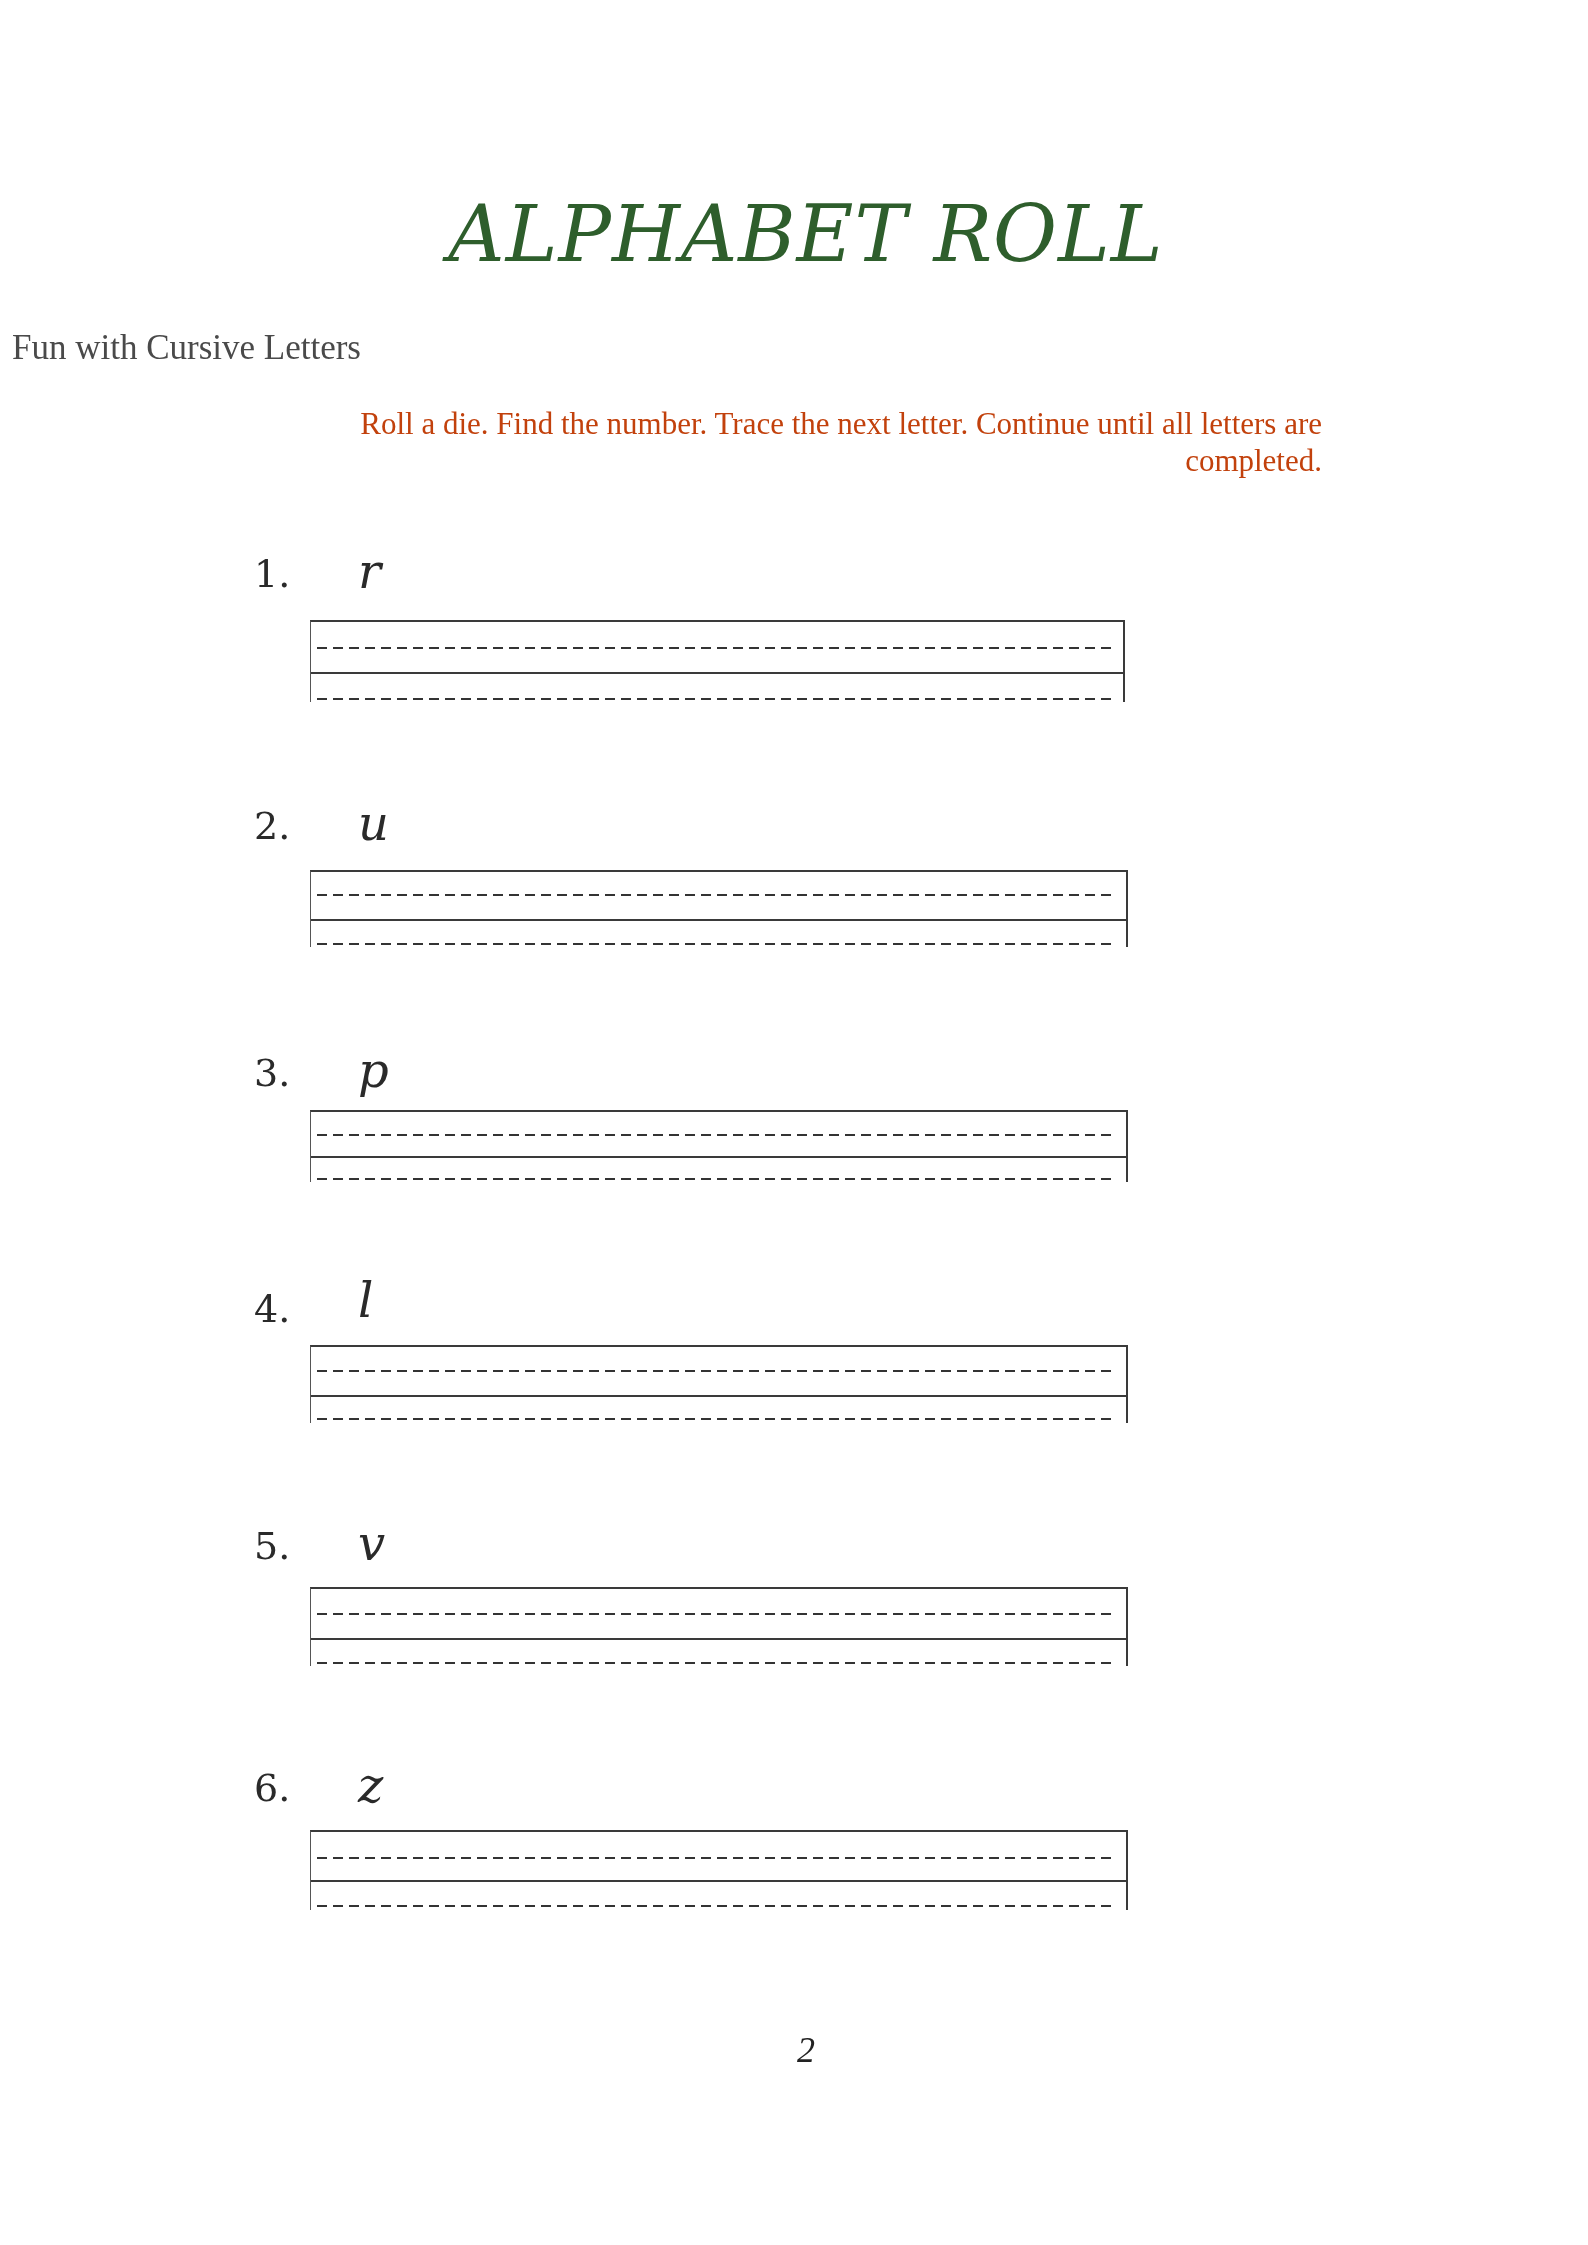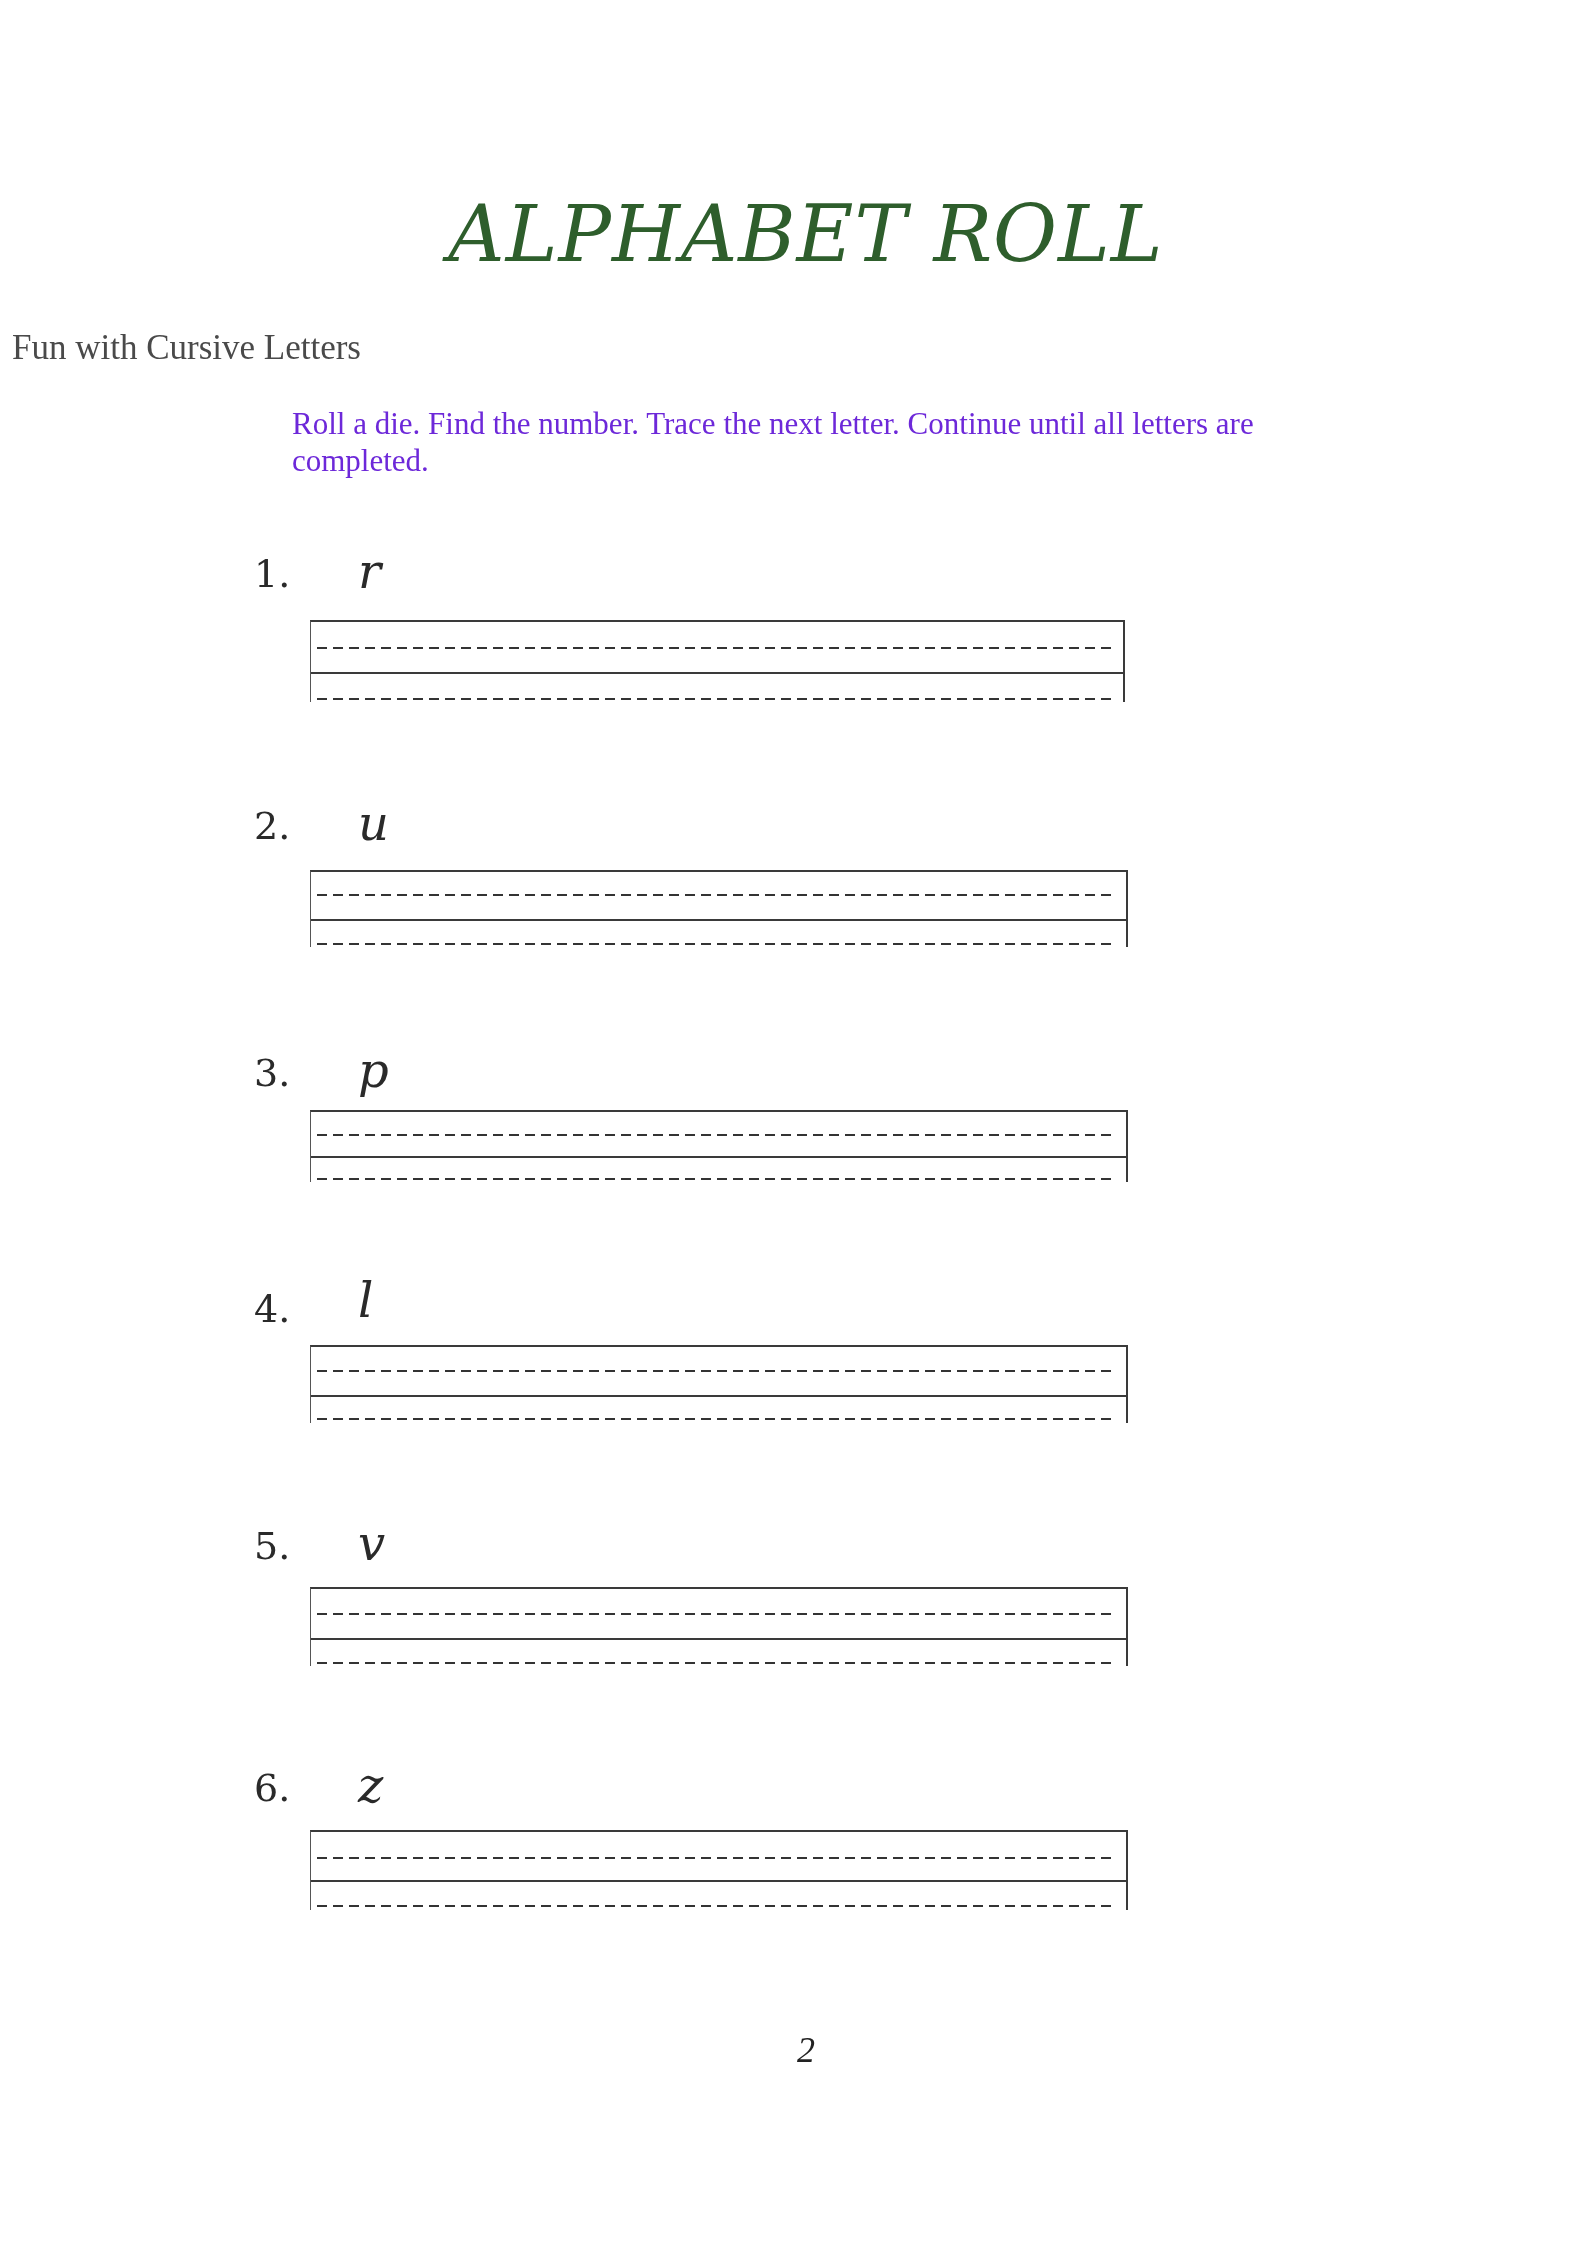--- a/index.html
+++ b/index.html
@@ -8,22 +8,22 @@
   .title {
     position:absolute; left:0; width:1588px; top:186px; text-align:center;
     font-family:"DejaVu Serif", serif; font-style:italic; font-size:78px; line-height:96px;
     color:#2e5e2c; letter-spacing:1px;
   }
   .subtitle {
     position:absolute; left:0; width:1588px; top:326px; text-align:left;
     font-family:"Liberation Serif", serif; font-size:35px; line-height:44px; color:#4a4a4a;
   }
   .instructions {
-    position:absolute; left:280px; width:1030px; top:405px; text-align:left;
-    font-family:"Liberation Serif", serif; font-size:31px; line-height:37px; color:#6d28d9;
+    position:absolute; left:280px; width:1030px; top:405px; text-align:right;
+    font-family:"Liberation Serif", serif; font-size:31px; line-height:37px; color:#c2410c;
   }
   .item-num {
     position:absolute; left:242px; width:70px;
     font-family:"DejaVu Serif", serif; font-size:38px; line-height:48px; color:#2a2a2a;
   }
   .item-letter {
     position:absolute; left:346px; width:80px;
     font-family:"DejaVu Serif", serif; font-style:italic; font-size:48px; line-height:56px; color:#2a2a2a;
   }
   .box {

